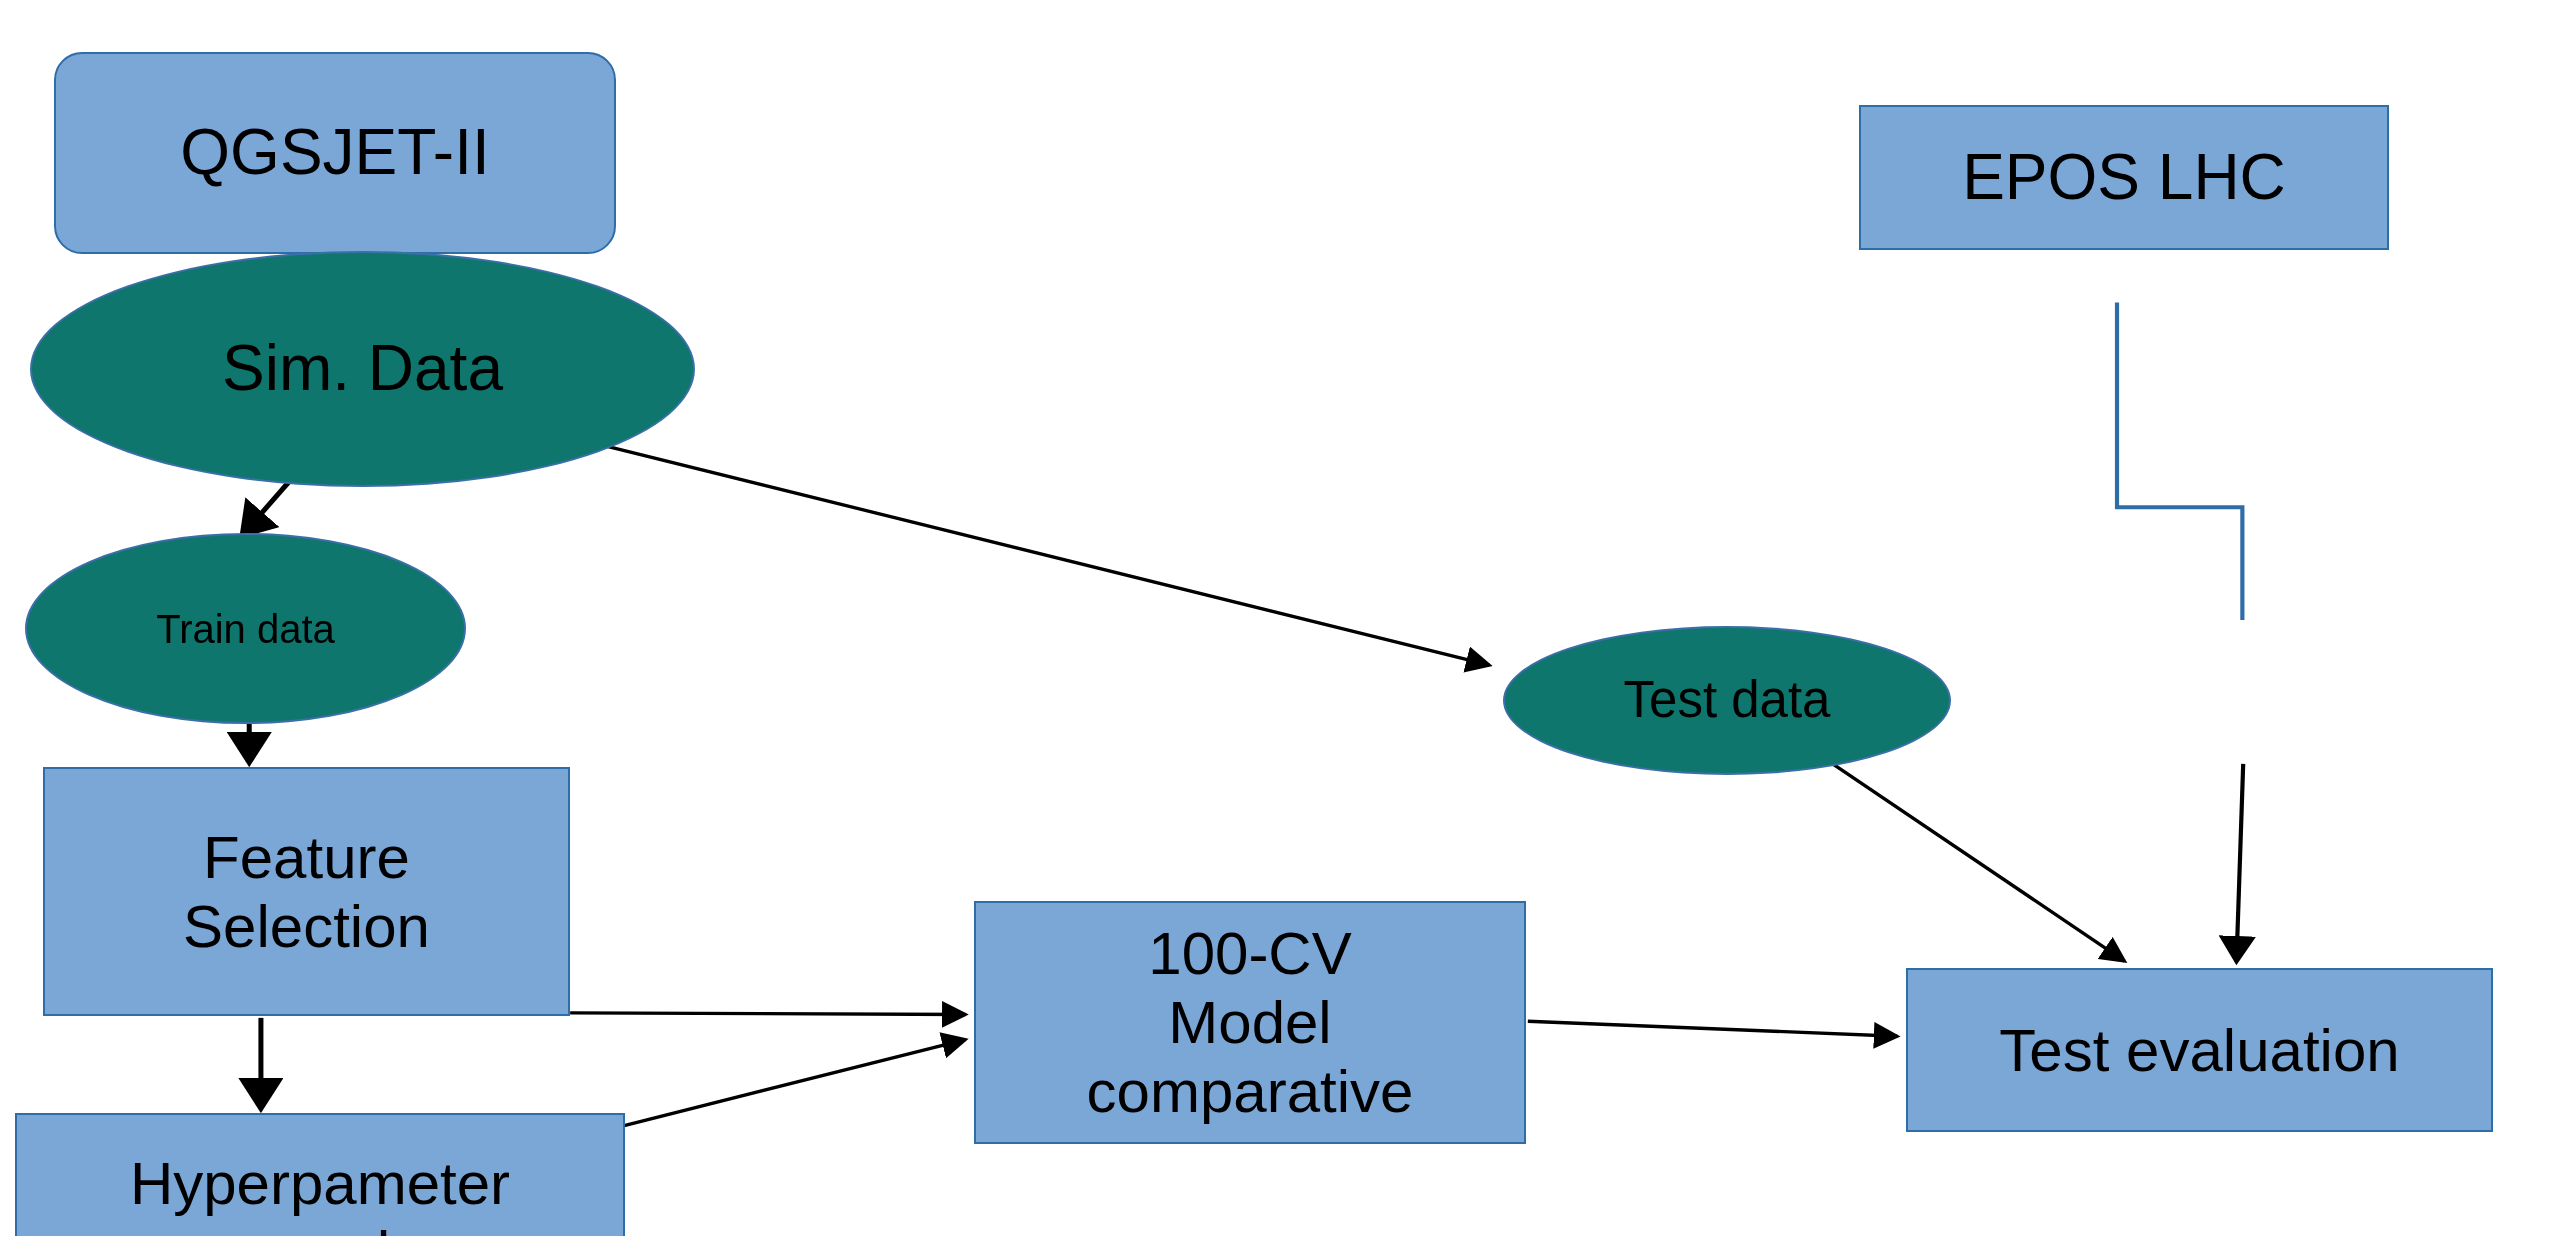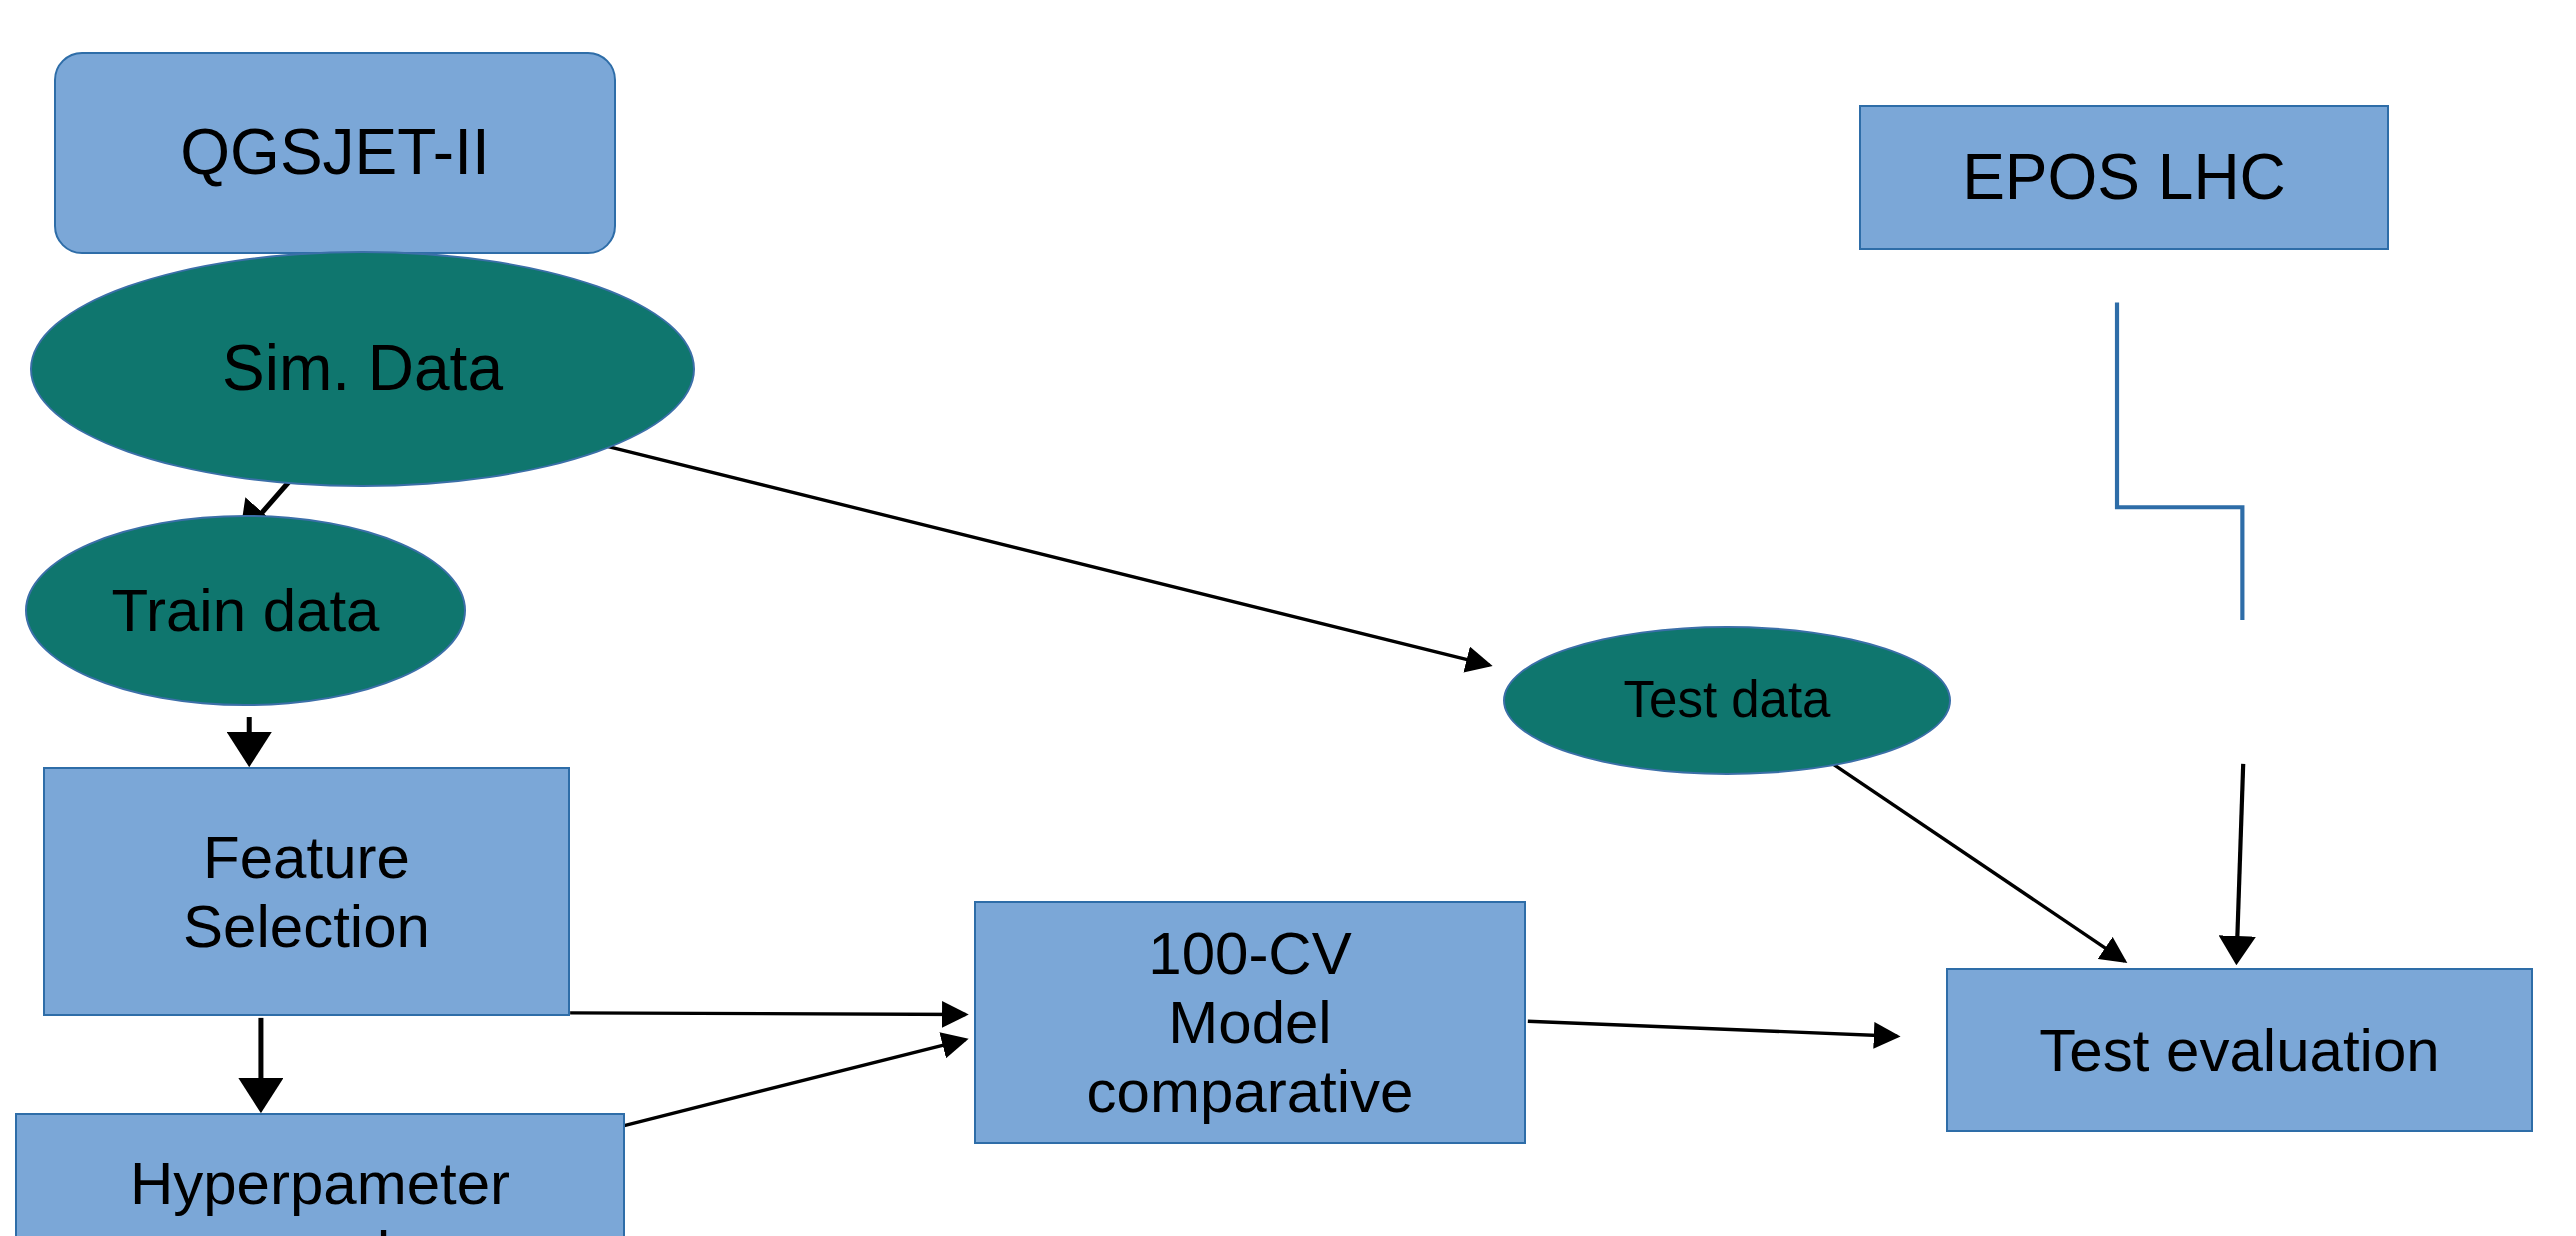--- a/index.html
+++ b/index.html
@@ -46,28 +46,28 @@
     border: 2.5px solid #3B6FA8;
     border-radius: 50% / 50%;
   }
   .label {
     white-space: pre-line;
     padding: 0 5px;
   }
   
   #node-qgsjet      { left: 54px;   top: 52px;   width: 562px;  height: 202px; font-size: 64px; border-radius: 28px; }
   #node-simdata     { left: 30px;   top: 251px;  width: 665px;  height: 236px; font-size: 64px; }
-  #node-traindata   { left: 25px;   top: 515px;  width: 441px;  height: 191px; font-size: 60px; }
+  #node-traindata   { left: 25px;   top: 533px;  width: 441px;  height: 191px; font-size: 40px; }
   #node-featuresel  { left: 43px;   top: 767px;  width: 527px;  height: 249px; font-size: 60px; }
   #node-hypersearch { left: 15px;   top: 1113px; width: 610px;  height: 209px; font-size: 60px; }
   #node-cvmodel     { left: 974px; top: 901px; width: 552px;  height: 243px; font-size: 60px; }
   #node-eposlhc     { left: 1859px; top: 105px;  width: 530px;  height: 145px; font-size: 64px; }
   #node-testdata    { left: 1503px; top: 626px;  width: 448px;  height: 149px; font-size: 51px; }
   #node-testdata2   { left: 2029px; top: 615px;  width: 535px;  height: 154px; font-size: 59px; }
-  #node-testeval    { left: 1906px; top: 968px; width: 587px;  height: 164px; font-size: 60px; margin-left: 40px; }
+  #node-testeval    { left: 1906px; top: 968px; width: 587px;  height: 164px; font-size: 60px; }
 </style>
 </head>
 <body>
 
 <div id="canvas">
 
   <svg id="edges" viewBox="0 0 3082 1479" width="2576" height="1236" xmlns="http://www.w3.org/2000/svg">
     <defs>
       <marker id="arrowhead" markerWidth="8" markerHeight="8" refX="7" refY="4" orient="auto" markerUnits="strokeWidth">
         <path d="M0,0 L8,4 L0,8 z" fill="#000000"></path>

